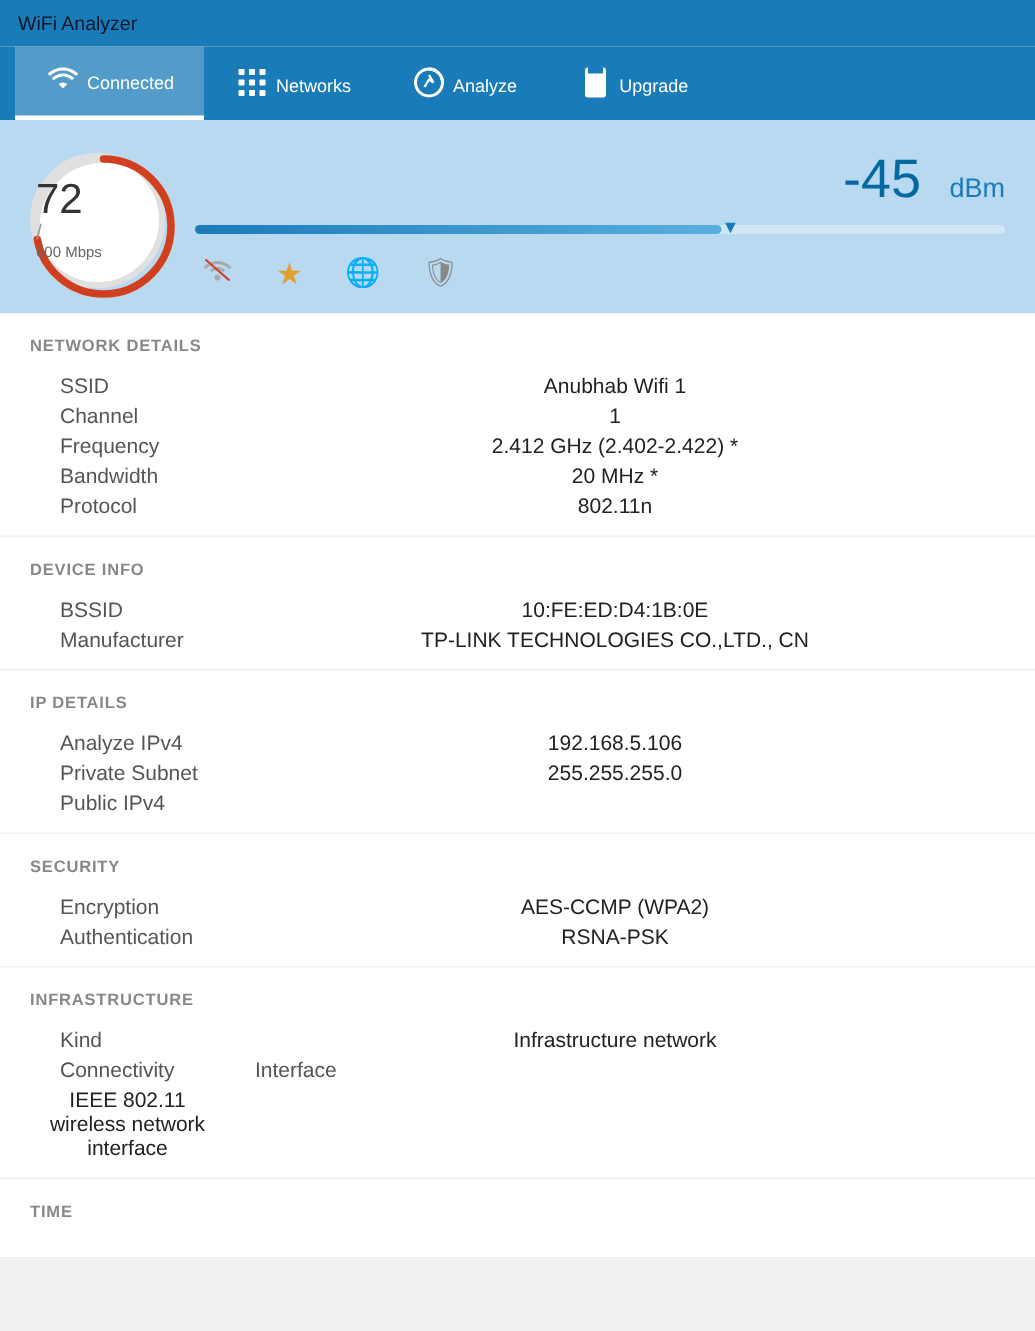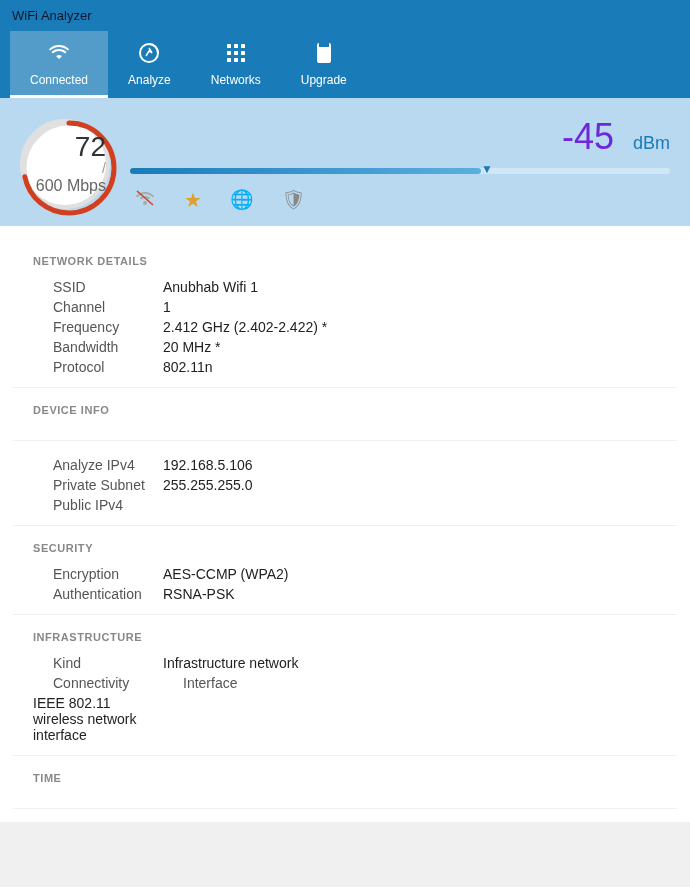--- a/index.html
+++ b/index.html
@@ -22,21 +22,21 @@
     }
 
     
     .nav-bar {
       background: #1a7bb9;
       display: flex;
       padding: 0 10px;
     }
     .nav-item {
       display: flex;
-      flex-direction: column;
+      flex-direction: row;
       align-items: center;
       padding: 10px 20px 8px;
       color: white;
       cursor: pointer;
       font-size: 12px;
       gap: 4px;
       min-width: 80px;
     }
     .nav-item.active {
       background: rgba(255,255,255,0.25);
@@ -57,21 +57,21 @@
     }
 
     
     .score-circle {
       width: 90px;
       height: 90px;
       border-radius: 50%;
       border: 4px solid #e0e0e0;
       display: flex;
       flex-direction: column;
-      align-items: flex-end;
+      align-items: flex-start;
       justify-content: center;
       background: white;
       position: relative;
       flex-shrink: 0;
     }
     .score-circle svg {
       position: absolute;
       top: -4px;
       left: -4px;
       width: 98px;
@@ -113,21 +113,21 @@
       color: #888;
       cursor: pointer;
     }
     .action-icon.starred {
       color: #e0a030;
     }
 
     
     .content {
       background: white;
-      padding: 13px;
+      padding: 0;
     }
 
     
     .section {
       padding: 16px 20px 12px;
       border-bottom: 1px solid #f0f0f0;
     }
     .section-title {
       font-size: 11px;
       font-weight: 600;
@@ -141,49 +141,39 @@
       row-gap: 4px;
     }
     .info-label {
       color: #555;
       font-size: 14px;
       margin-left: 20px;
     }
     .info-value {
       color: #222;
       font-size: 14px;
+      text-align: center;
     }
   </style>
 </head>
 <body>
 
 <div class="title-bar">
   <span>WiFi Analyzer</span>
 </div>
 
 <div class="nav-bar">
 
   <div class="nav-item active">
     <span class="nav-icon">
       <svg width="24" height="24" viewBox="0 0 24 24" fill="white">
         <path d="M12 6C8.62 6 5.56 7.35 3.3 9.6L1.88 8.18C4.51 5.55 8.07 4 12 4s7.49 1.55 10.12 4.18L20.7 9.6C18.44 7.35 15.38 6 12 6zm0 4c-2.37 0-4.51.96-6.07 2.5L4.51 11.07C6.43 9.16 9.08 8 12 8s5.57 1.16 7.49 3.07L18.07 12.5C16.51 10.96 14.37 10 12 10zm0 4c-1.12 0-2.13.46-2.86 1.19L12 18l2.86-2.81A3.97 3.97 0 0012 14z"></path>
       </svg>
     </span>
     <span>Connected</span>
-  </div>
-
-  <div class="nav-item">
-    <span class="nav-icon">
-      <svg width="24" height="24" viewBox="0 0 24 24" fill="white">
-        <circle cx="12" cy="12" r="9" stroke="white" stroke-width="2" fill="none"></circle>
-        <path d="M12 3 A9 9 0 0 1 21 12" stroke="white" stroke-width="2" fill="none"></path>
-        <path d="M12 7 L15 12 L12 10 L9 15" stroke="white" stroke-width="1.5" fill="none"></path>
-      </svg>
-    </span>
-    <span>Analyze</span>
   </div>
 
   <div class="nav-item">
     <span class="nav-icon">
       <svg width="24" height="24" viewBox="0 0 24 24" fill="white">
         <rect x="3" y="3" width="4" height="4" rx="0.5"></rect>
         <rect x="10" y="3" width="4" height="4" rx="0.5"></rect>
         <rect x="17" y="3" width="4" height="4" rx="0.5"></rect>
         <rect x="3" y="10" width="4" height="4" rx="0.5"></rect>
         <rect x="10" y="10" width="4" height="4" rx="0.5"></rect>
@@ -192,43 +182,54 @@
         <rect x="10" y="17" width="4" height="4" rx="0.5"></rect>
         <rect x="17" y="17" width="4" height="4" rx="0.5"></rect>
       </svg>
     </span>
     <span>Networks</span>
   </div>
 
   <div class="nav-item">
     <span class="nav-icon">
       <svg width="24" height="24" viewBox="0 0 24 24" fill="white">
+        <circle cx="12" cy="12" r="9" stroke="white" stroke-width="2" fill="none"></circle>
+        <path d="M12 3 A9 9 0 0 1 21 12" stroke="white" stroke-width="2" fill="none"></path>
+        <path d="M12 7 L15 12 L12 10 L9 15" stroke="white" stroke-width="1.5" fill="none"></path>
+      </svg>
+    </span>
+    <span>Analyze</span>
+  </div>
+
+  <div class="nav-item">
+    <span class="nav-icon">
+      <svg width="24" height="24" viewBox="0 0 24 24" fill="white">
         <path d="M7 2h10a2 2 0 012 2v16a2 2 0 01-2 2H7a2 2 0 01-2-2V4a2 2 0 012-2zm0 0v4h10V2"></path>
         <path d="M9 13h6M9 16h6M9 10h2" stroke="white" stroke-width="1" fill="none"></path>
       </svg>
     </span>
     <span>Upgrade</span>
   </div>
 </div>
 
 <div class="signal-area">
 
   <div class="score-circle">
     <svg viewBox="0 0 98 98" fill="none">
       <circle cx="49" cy="49" r="45" stroke="#e0e0e0" stroke-width="5" fill="none"></circle>
       <circle cx="49" cy="49" r="45" stroke="#d04020" stroke-width="5" fill="none" stroke-dasharray="283" stroke-dashoffset="80" stroke-linecap="round" transform="rotate(-90 49 49)"></circle>
     </svg>
     <span style="font-size:28px;font-weight:300;color:#333;line-height:1;position:relative;z-index:1;">72</span>
     <span style="font-size:14px;color:#999;position:relative;z-index:1;line-height:1;">/</span>
-    <span style="font-size:16px;color:#666;margin-top:2px;position:relative;z-index:1;">600 Mbps</span>
+    <span style="font-size:10px;color:#666;margin-top:2px;position:relative;z-index:1;">600 Mbps</span>
   </div>
 
   <div class="signal-right">
     <div style="text-align:right;">
-      <span style="font-size:36px;font-weight:300;color:#6d28d9;">-45</span>
+      <span style="font-size:36px;font-weight:300;color:#0369a1;">-45</span>
       <span style="font-size:18px;color:#1a7bb9;margin-left:15px;">dBm</span>
     </div>
     <div class="signal-bar-container">
       <div class="signal-bar-track">
         <div class="signal-bar-fill"></div>
       </div>
       <span style="position:absolute;top:-2px;left:65%;color:#1a7bb9;font-size:12px;">▼</span>
     </div>
 
     <div class="action-icons">
@@ -260,23 +261,30 @@
       <span class="info-value">2.412 GHz  (2.402-2.422) *</span>
       <span class="info-label">Bandwidth</span>
       <span class="info-value">20 MHz *</span>
       <span class="info-label">Protocol</span>
       <span class="info-value">802.11n</span>
     </div>
   </div>
 
   <div class="section">
     <div class="section-title">DEVICE INFO</div>
-  </div>
-
-  <div class="section">
+    <div class="info-grid">
+      <span class="info-label">BSSID</span>
+      <span class="info-value">10:FE:ED:D4:1B:0E</span>
+      <span class="info-label">Manufacturer</span>
+      <span class="info-value">TP-LINK TECHNOLOGIES CO.,LTD., CN</span>
+    </div>
+  </div>
+
+  <div class="section">
+    <div class="section-title">IP DETAILS</div>
     <div class="info-grid">
       <span class="info-label">Analyze IPv4</span>
       <span class="info-value">192.168.5.106</span>
       <span class="info-label">Private Subnet</span>
       <span class="info-value">255.255.255.0</span>
       <span class="info-label">Public IPv4</span>
     </div>
   </div>
 
   <div class="section">

